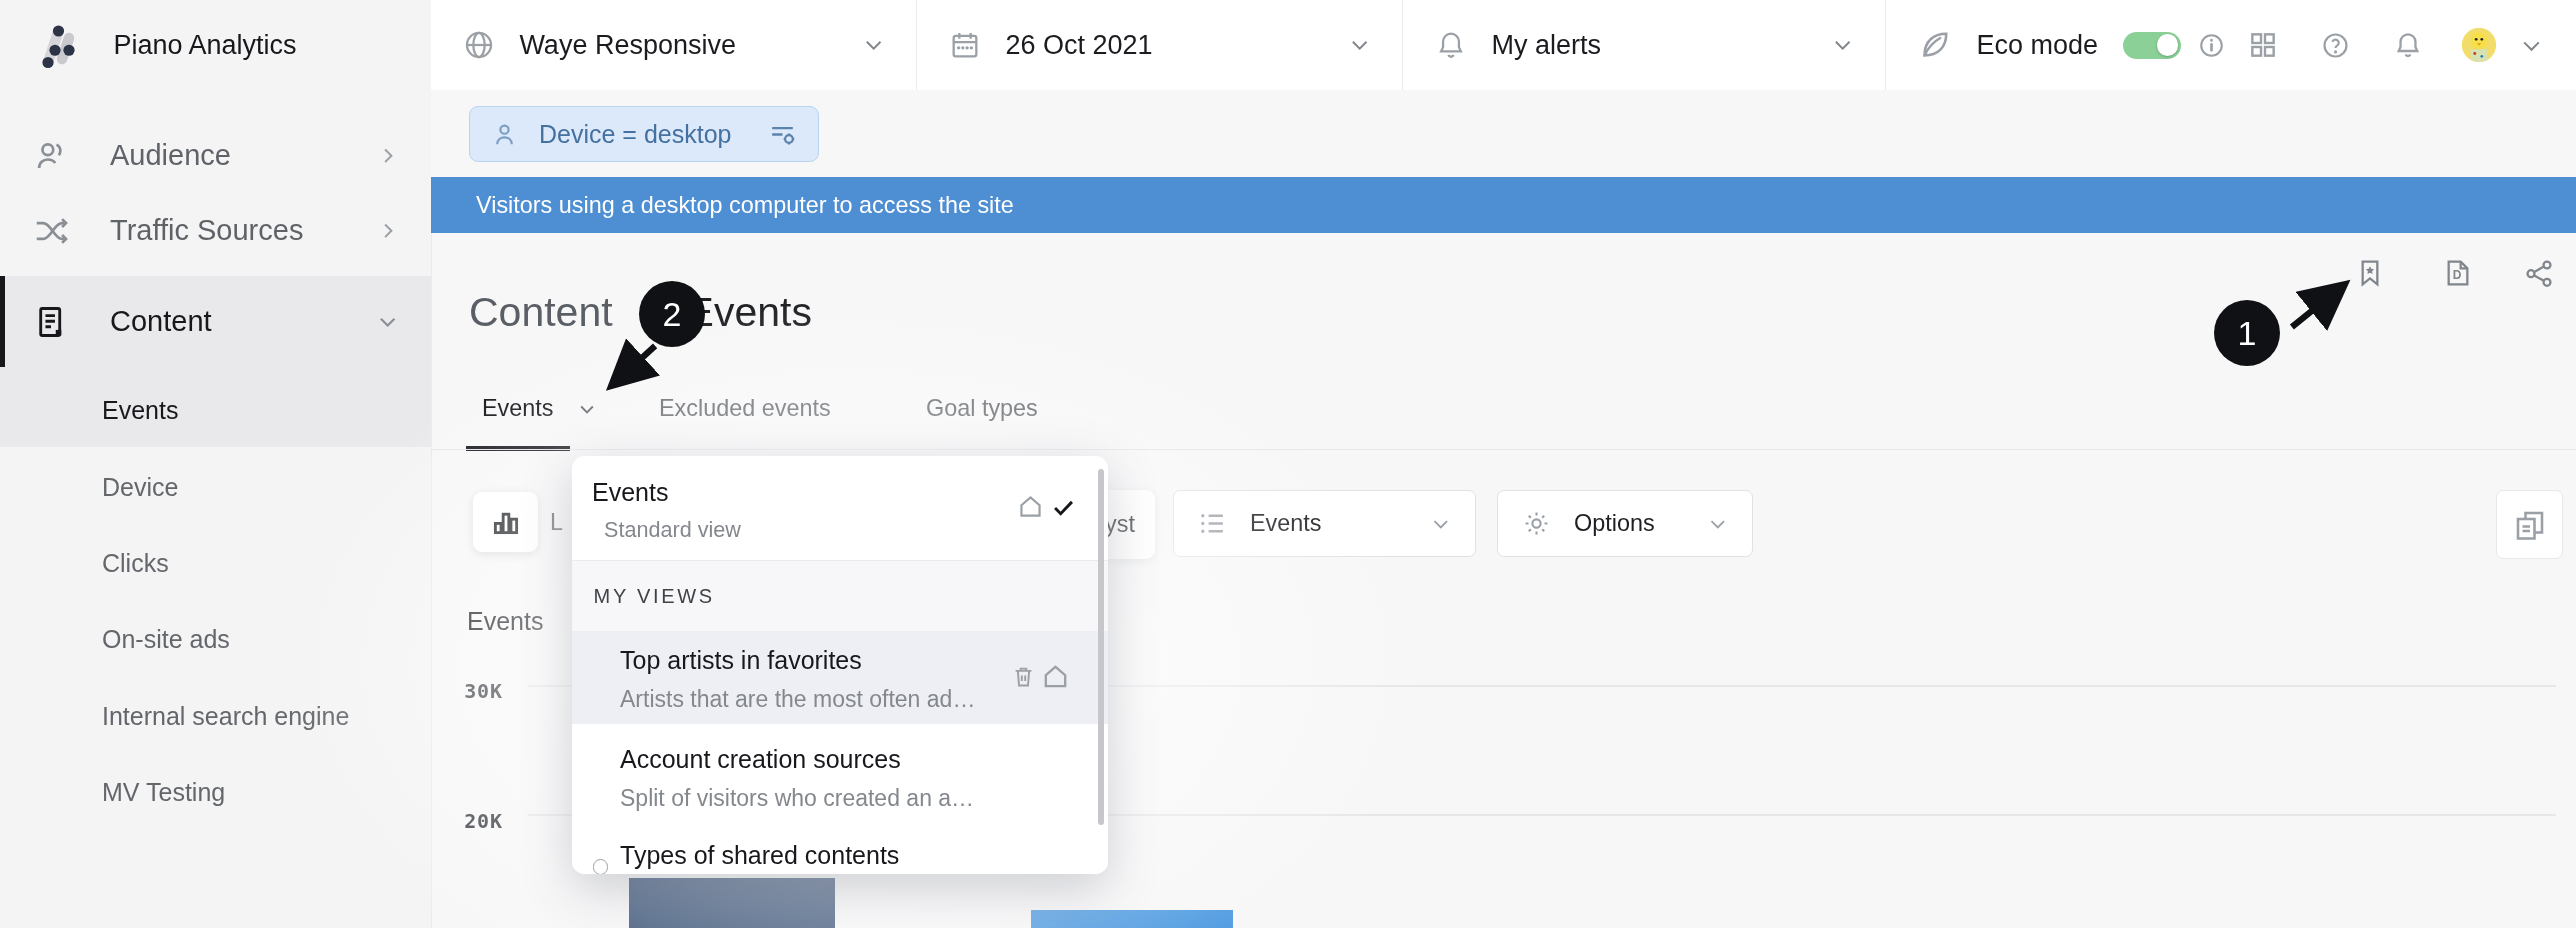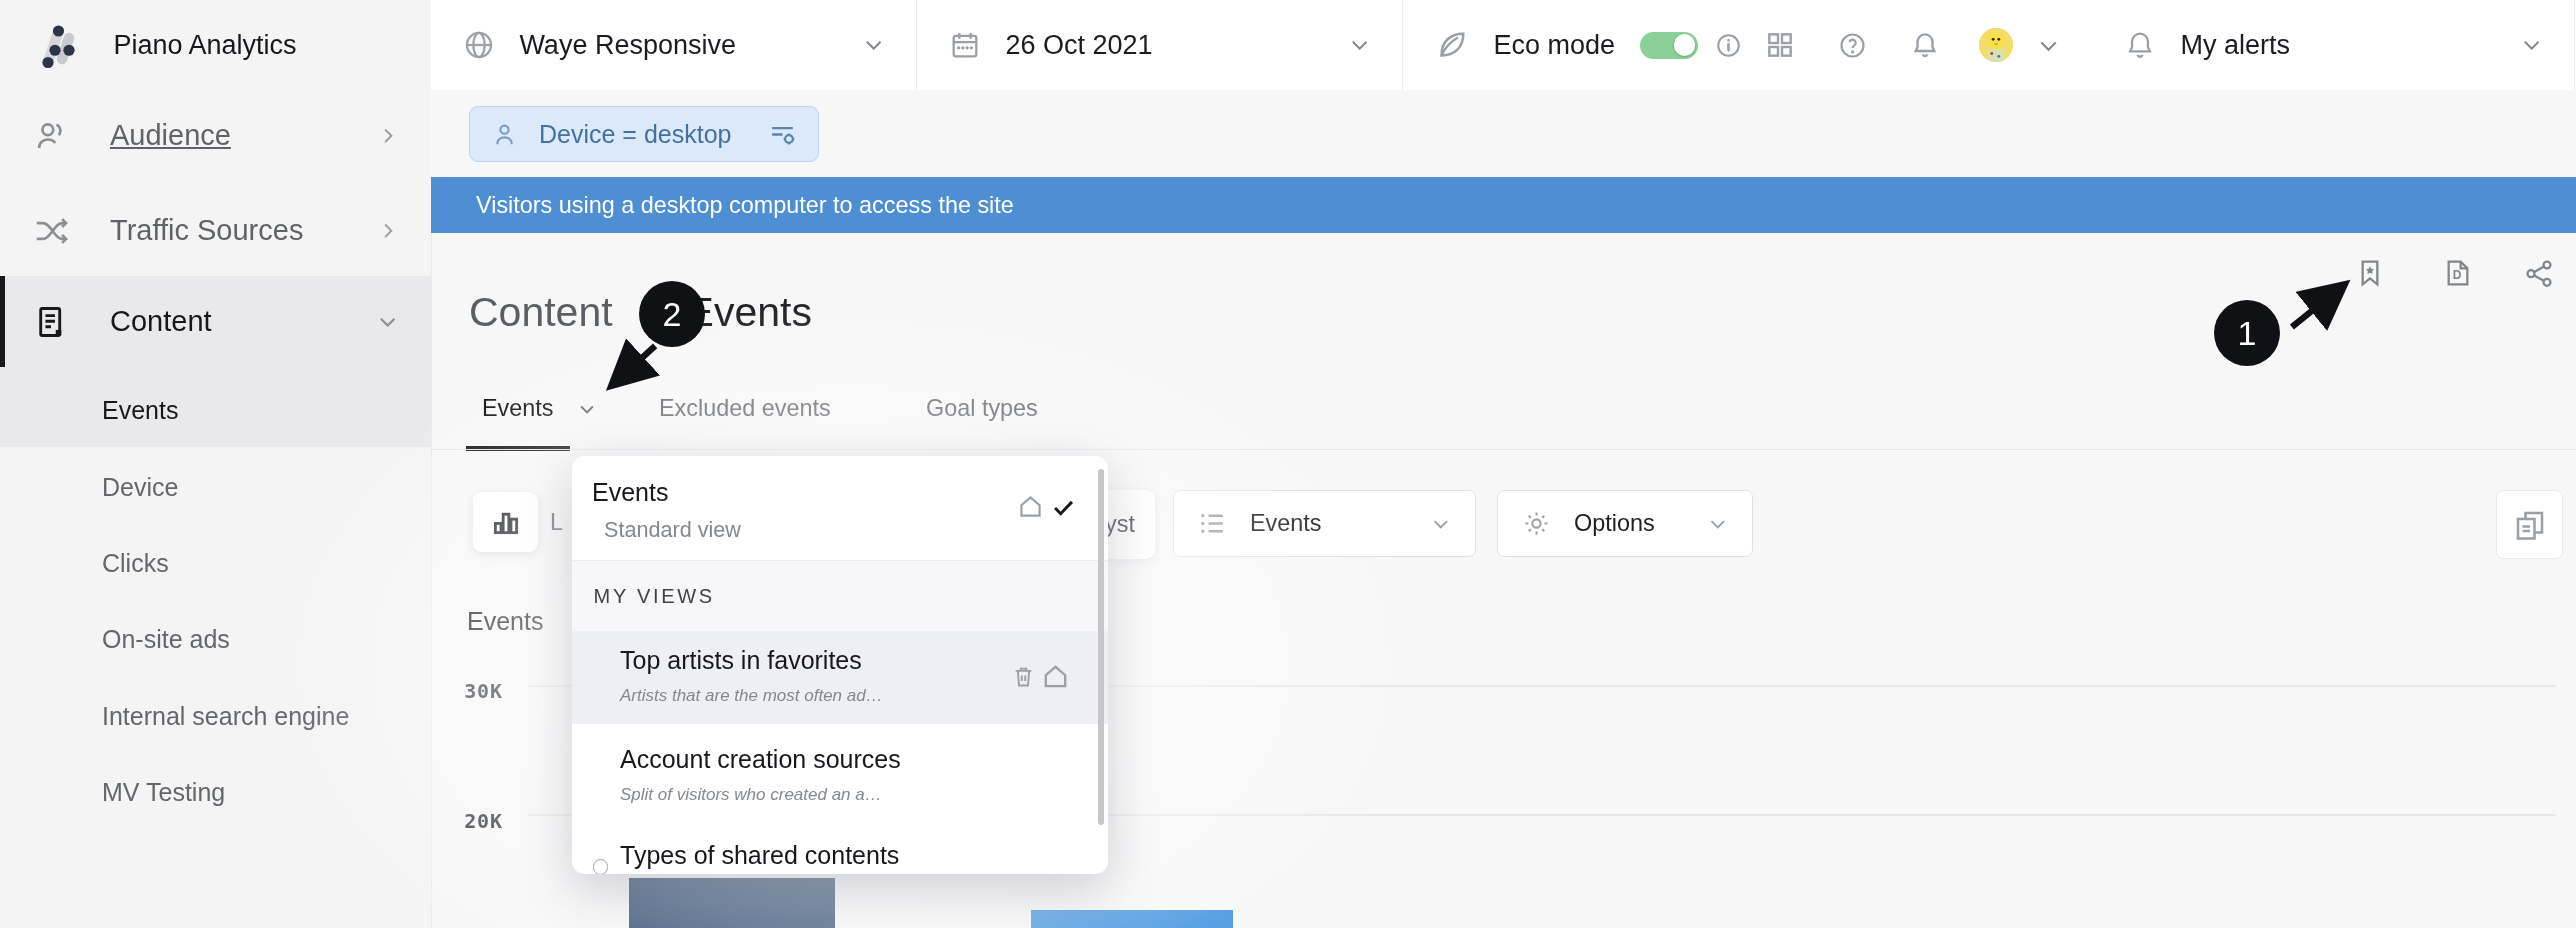--- a/index.html
+++ b/index.html
@@ -84,21 +84,21 @@
   .p-top-title{position:absolute;left:20px;top:21.6px;font-size:25px;color:#17171c;}
   .p-top-sub{position:absolute;left:32px;top:61px;font-size:21.6px;color:#84888d;}
   .p-divider{position:absolute;left:0;top:104px;width:100%;height:0.9px;background:#ebebee;}
   .p-section{position:absolute;left:0;top:105px;width:100%;height:70px;background:#f7f7f9;
              display:flex;align-items:center;padding-left:21.6px;box-sizing:border-box;
              font-size:20px;letter-spacing:2.7px;color:#3f4247;}
   .p-row1{position:absolute;left:0;top:175px;width:100%;height:93px;background:#edeff4;cursor:pointer;}
   .p-row2{position:absolute;left:0;top:268px;width:100%;height:96px;background:#ffffff;cursor:pointer;}
   .p-row3{position:absolute;left:0;top:364px;width:100%;height:54px;background:#ffffff;cursor:pointer;}
   .p-row-title{position:absolute;left:48px;font-size:25px;color:#17171c;}
-  .p-row-sub{position:absolute;left:48px;font-size:17px;color:#84888d;font-style:italic;}
+  .p-row-sub{position:absolute;left:48px;font-size:23px;color:#84888d;}
   .p-scroll{position:absolute;left:526px;top:12.6px;width:6.3px;height:356px;border-radius:3.6px;background:#c6c6cb;cursor:pointer;}
   .radio-circle{position:absolute;left:20.7px;top:403px;width:13.5px;height:13.5px;border:1.8px solid #9aa0a6;border-radius:50%;}
 
   
   .ann{position:absolute;width:66px;height:66px;border-radius:50%;background:#101114;color:#fff;
        display:flex;align-items:center;justify-content:center;font-size:34px;z-index:30;}
   .arrows{position:absolute;left:0;top:0;width:2576px;height:928px;pointer-events:none;z-index:29;}
 </style>
 </head>
 <body>
@@ -116,21 +116,21 @@
           <circle cx="12" cy="19" r="3.2" fill="#2e3447"></circle>
           <circle cx="20" cy="19" r="3.2" fill="#2e3447"></circle>
         </svg>
       </span>
       <span class="brand-title">Piano Analytics</span>
     </div>
 
     <div class="sb-active-bg"></div>
     <div class="sb-active-border"></div>
 
-    <div class="sb-item" style="top:90px;text-decoration:underline;">
+    <div class="sb-item" style="top:110px;">
       <span class="icon-g">
         <svg width="38" height="38" viewBox="0 0 24 24" fill="none" stroke="#8a8f95" stroke-width="1.7">
           <circle cx="10" cy="8" r="3.4"></circle>
           <path d="M4.5 19.5c0-3.4 2.5-5.3 5.5-5.3 2 0 3.7.8 4.7 2.2"></path>
           <path d="M15.5 4.8a4.4 4.4 0 0 1 2.4 3.9 4.4 4.4 0 0 1-1 2.8"></path>
         </svg>
       </span>
       <span class="lbl">Audience</span>
       <span>
         <svg width="21.6" height="21.6" viewBox="0 0 24 24" fill="none" stroke="#9aa0a6" stroke-width="2.2">
@@ -201,20 +201,36 @@
 
     <div class="hdr-sec" style="width:486px;">
       <span>
         <svg width="34" height="34" viewBox="0 0 24 24" fill="none" stroke="#9aa0a6" stroke-width="1.6">
           <rect x="4" y="5.5" width="16" height="14.5" rx="1.5"></rect>
             <path d="M8 3.5v4M16 3.5v4M4 10h16"></path>
           <path d="M7.5 14h.01M10.5 14h.01M13.5 14h.01M16.5 14h.01" stroke-width="2.4" stroke-linecap="round"></path>
         </svg>
       </span>
       <span class="hlabel">26 Oct 2021</span>
+      <span class="spacer"></span>
+      <span>
+        <svg width="23.4" height="23.4" viewBox="0 0 24 24" fill="none" stroke="#80868b" stroke-width="2">
+            <path d="M5 9l7 7 7-7"></path>
+          </svg>
+      </span>
+    </div>
+
+    <div class="hdr-sec" style="width:483px;">
+      <span>
+        <svg width="34" height="34" viewBox="0 0 24 24" fill="none" stroke="#9aa0a6" stroke-width="1.6">
+          <path d="M12 4a5.6 5.6 0 0 0-5.6 5.6v3.9L5 16.5h14l-1.4-3V9.6A5.6 5.6 0 0 0 12 4z"></path>
+          <path d="M10.2 19a1.9 1.9 0 0 0 3.6 0"></path>
+        </svg>
+      </span>
+      <span class="hlabel">My alerts</span>
       <span class="spacer"></span>
       <span>
         <svg width="23.4" height="23.4" viewBox="0 0 24 24" fill="none" stroke="#80868b" stroke-width="2">
             <path d="M5 9l7 7 7-7"></path>
           </svg>
       </span>
     </div>
 
     <div class="hdr-sec" style="width:689px;border-right:none;">
       <span>
@@ -262,36 +278,20 @@
           <circle cx="10" cy="8" r="1" fill="#23272e"></circle>
           <circle cx="14" cy="8" r="1" fill="#23272e"></circle>
           <path d="M10.5 11l3-0.5-1.2 1.8z" fill="#e8912d"></path>
           <rect x="6" y="15" width="12" height="9" fill="#d8e2b0"></rect>
           <circle cx="9" cy="18" r="1" fill="#c0392b"></circle>
             <circle cx="14" cy="20" r="1" fill="#2980b9"></circle>
         </svg>
       </span>
       <span style="margin-left:23.4px;">
         <svg width="25" height="25" viewBox="0 0 24 24" fill="none" stroke="#80868b" stroke-width="2">
-            <path d="M5 9l7 7 7-7"></path>
-          </svg>
-      </span>
-    </div>
-
-    <div class="hdr-sec" style="width:483px;">
-      <span>
-        <svg width="34" height="34" viewBox="0 0 24 24" fill="none" stroke="#9aa0a6" stroke-width="1.6">
-          <path d="M12 4a5.6 5.6 0 0 0-5.6 5.6v3.9L5 16.5h14l-1.4-3V9.6A5.6 5.6 0 0 0 12 4z"></path>
-          <path d="M10.2 19a1.9 1.9 0 0 0 3.6 0"></path>
-        </svg>
-      </span>
-      <span class="hlabel">My alerts</span>
-      <span class="spacer"></span>
-      <span>
-        <svg width="23.4" height="23.4" viewBox="0 0 24 24" fill="none" stroke="#80868b" stroke-width="2">
             <path d="M5 9l7 7 7-7"></path>
           </svg>
       </span>
     </div>
   </div>
 
   <div class="segbar">
     <div class="chip">
       <span>
         <svg width="29" height="29" viewBox="0 0 24 24" fill="none" stroke="#7d9dc2" stroke-width="1.8">

